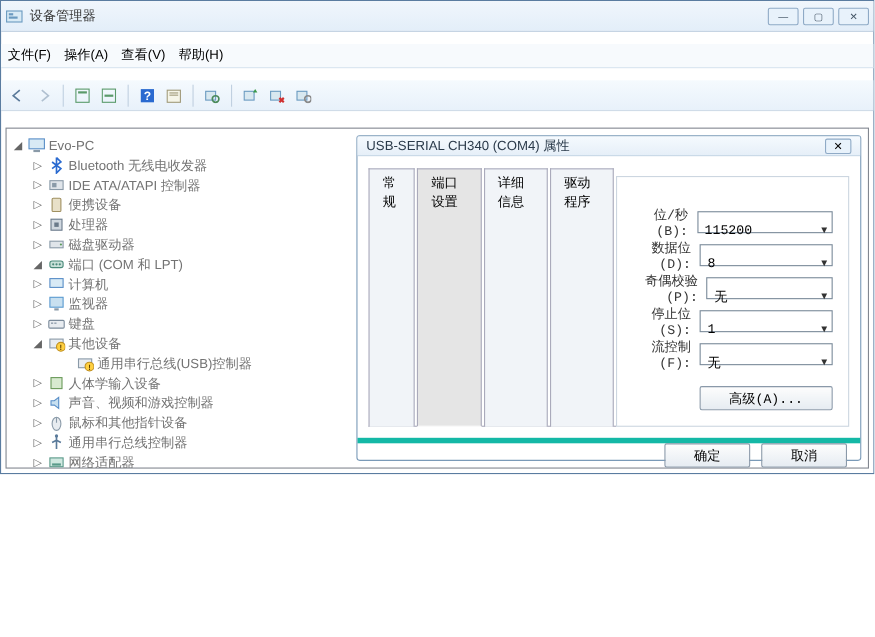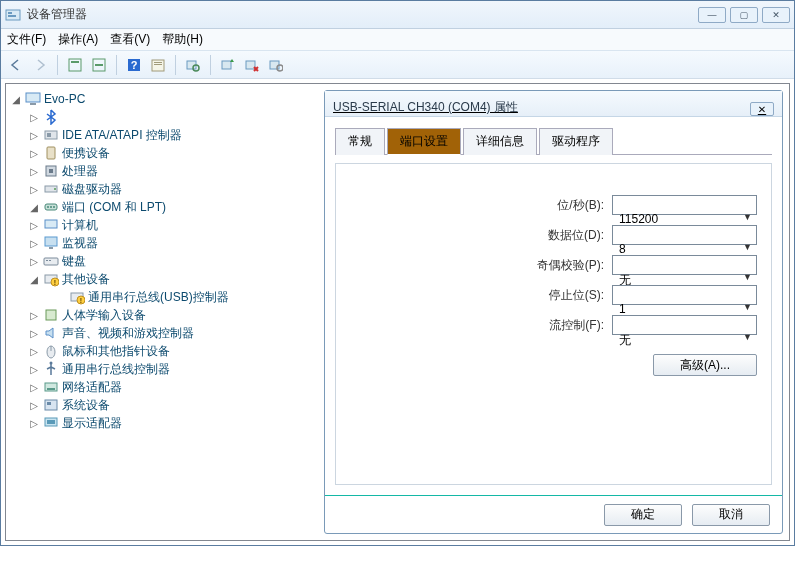--- a/index.html
+++ b/index.html
@@ -1,56 +1,56 @@
 <!DOCTYPE html>
 <html><head>
 <meta charset="utf-8">
 <style>
 * { box-sizing: border-box; margin: 0; padding: 0; }
 body { font-family: "Microsoft YaHei", Tahoma, sans-serif; font-size: 12px; background: #fff; width: 795px; height: 579px; overflow: hidden; }
-.window { width: 795px; height: 546px; border: 1px solid #5a7ca0; background: #fff; display: flex; flex-direction: column; }
+.window { width: 795px; height: 431px; border: 1px solid #5a7ca0; background: #fff; display: flex; flex-direction: column; gap: 11px; }
 .titlebar { height: 28px; background: linear-gradient(#f0f6fc, #e3eef9); display: flex; align-items: center; padding: 0 4px; border-bottom: 1px solid #c0d0e0; }
 .titlebar .ticon { width: 16px; height: 16px; margin-right: 6px; }
 .titlebar .title { flex: 1; color: #333; }
 .wbtns { display: flex; gap: 4px; }
 .wbtn { width: 28px; height: 16px; border: 1px solid #8faac6; border-radius: 2px; background: #e8f2fb; display: flex; align-items: center; justify-content: center; cursor: pointer; font-size: 9px; color: #456; }
 .menubar { height: 22px; display: flex; align-items: center; padding: 0 6px; gap: 12px; border-bottom: 1px solid #d9e5f0; background: #f7fafd; text-align: center; }
 .menubar span { cursor: pointer; }
 .toolbar { height: 28px; display: flex; align-items: center; padding: 0 4px; gap: 2px; border-bottom: 1px solid #d0dce8; background: linear-gradient(#f5fafe, #e8f1fa); }
 .tb-sep { width: 1px; height: 20px; background: #c0d0e0; margin: 0 4px; }
 .tb-btn { width: 22px; height: 22px; display: flex; align-items: center; justify-content: center; cursor: pointer; }
 .panedown { flex: 1; display: flex; margin: 4px; border: 1px solid #828790; background: #fff; min-height: 0; }
 .tree { width: 310px; padding: 6px 2px; overflow: auto; }
 .tree ul { list-style: none; }
 .tree li { white-space: nowrap; }
 .node { display: flex; align-items: center; height: 18px; padding-left: 2px; cursor: pointer; }
 .tw { width: 12px; height: 12px; color: #666; display: inline-flex; align-items: center; justify-content: center; font-size: 10px; }
 .nic { width: 16px; height: 16px; margin: 0 3px; }
-.nlbl { color: #0c4a6e; }
+.nlbl { color: #737373; }
 .l0 { padding-left: 2px; }
 .l1 { padding-left: 20px; }
 .l2 { padding-left: 46px; }
 
 .dialog { flex: 1; margin: 6px 6px 6px 8px; border: 1px solid #7a9ab8; border-radius: 3px; background: #fff; display: flex; flex-direction: column; }
-.dlg-title { height: 26px; background: linear-gradient(#f5fafe, #e6eff8); display: flex; align-items: flex-end; padding: 0 8px; border-bottom: 1px solid #c5d6e6; text-decoration: underline; }
+.dlg-title { height: 26px; background: linear-gradient(#f5fafe, #e6eff8); display: flex; align-items: center; padding: 0 8px; border-bottom: 1px solid #c5d6e6; }
 .dlg-title .t { flex: 1; color: #2a3a4a; }
 .dlg-close { width: 24px; height: 14px; border: 1px solid #8faac6; border-radius: 2px; display: flex; align-items: center; justify-content: center; font-size: 10px; background: #e8f2fb; cursor: pointer; }
-.dlg-body { flex: 1; padding: 10px 10px 10px 10px; display: flex; flex-direction: column; }
+.dlg-body { flex: 1; padding: 10px 10px 10px 10px; display: flex; flex-direction: row; font-family: Liberation Mono, monospace; }
 .tabs { display: flex; border-bottom: 1px solid #aab; }
 .tab { padding: 4px 12px; border: 1px solid #aab; border-bottom: none; background: #f1f4f8; margin-right: 2px; cursor: pointer; position: relative; top: 1px; }
-.tab.active { background: #a16207; border-bottom: 1px solid #fff; }
+.tab.active { background: #e5e5e5; border-bottom: 1px solid #fff; }
 .fieldset { border: 1px solid #ccd6e0; margin-top: 8px; padding: 18px 14px 14px 14px; flex: 1; display: flex; flex-direction: column; }
 .field-rows { margin-top: 8px; }
 .frow { display: flex; align-items: center; justify-content: flex-end; height: 30px; gap: 8px; }
 .flabel { text-align: right; color: #333; }
-.fsel { width: 145px; height: 20px; border: 1px solid #7a8a9a; background: #fff; display: flex; justify-content: space-between; padding: 16px 4px 0 6px; cursor: pointer; }
+.fsel { width: 145px; height: 20px; border: 1px solid #7a8a9a; background: #fff; display: flex; align-items: center; justify-content: space-between; padding: 16px 4px 0 6px; cursor: pointer; }
 .fsel .arr { font-size: 9px; color: #333; }
 .btnrow { display: flex; justify-content: flex-end; gap: 10px; margin-top: 14px; }
 .btn { height: 22px; padding: 0 26px; border: 1px solid #8a99a9; background: linear-gradient(#fdfdfd, #e6ecf2); border-radius: 2px; cursor: pointer; display: flex; align-items: center; }
-.dlg-foot { height: 38px; border-top: 1px solid #14b8a6; display: flex; align-items: center; justify-content: flex-end; padding: 0 12px; gap: 10px; }
+.dlg-foot { height: 38px; border-top: 5px solid #14b8a6; display: flex; align-items: center; justify-content: flex-end; padding: 0 12px; gap: 10px; }
 </style>
 </head>
 <body>
 
 <div class="window">
   <div class="titlebar">
     <svg class="ticon" viewBox="0 0 16 16">
         <rect x="1" y="3" width="14" height="10" fill="#d8eaf5" stroke="#6a9ac0"></rect>
         <rect x="3" y="5" width="4" height="2" fill="#6a9ac0"></rect>
         <rect x="3" y="8" width="8" height="2" fill="#6a9ac0"></rect>
@@ -148,20 +148,21 @@
               </svg>
               <span class="nlbl">Evo-PC</span>
             </div>
           </li>
         <li>
             <div class="node l1">
               <span class="tw">▷</span>
               <svg class="nic" viewBox="0 0 16 16">
                 <path d="M8 1 L8 15 L12 11 L4 5 M8 1 L12 5 L4 11" fill="none" stroke="#2a6ad0" stroke-width="1.5"></path>
               </svg>
+              <span class="nlbl">Bluetooth 无线电收发器</span>
             </div>
           </li>
         <li>
             <div class="node l1">
               <span class="tw">▷</span>
               <svg class="nic" viewBox="0 0 16 16">
                 <rect x="2" y="4" width="12" height="8" fill="#e0e5ea" stroke="#8a9aa8"></rect>
                 <rect x="4" y="6" width="4" height="4" fill="#8a9aa8"></rect>
               </svg>
               <span class="nlbl">IDE ATA/ATAPI 控制器</span>

